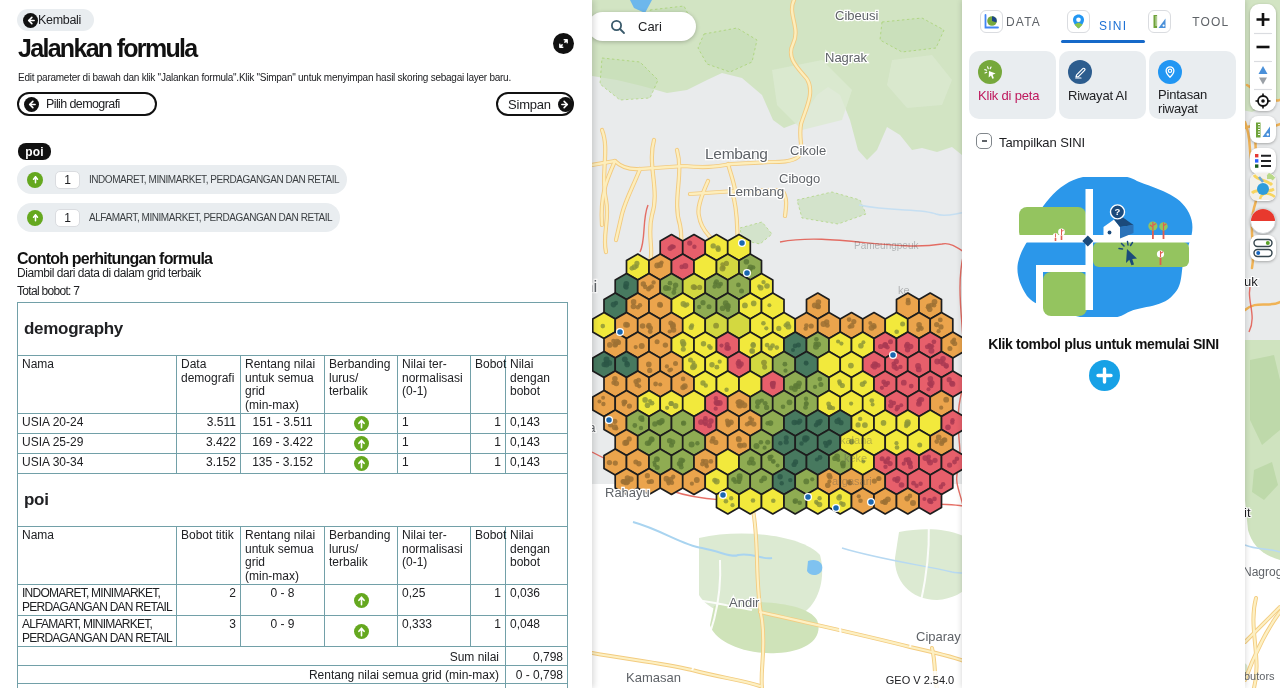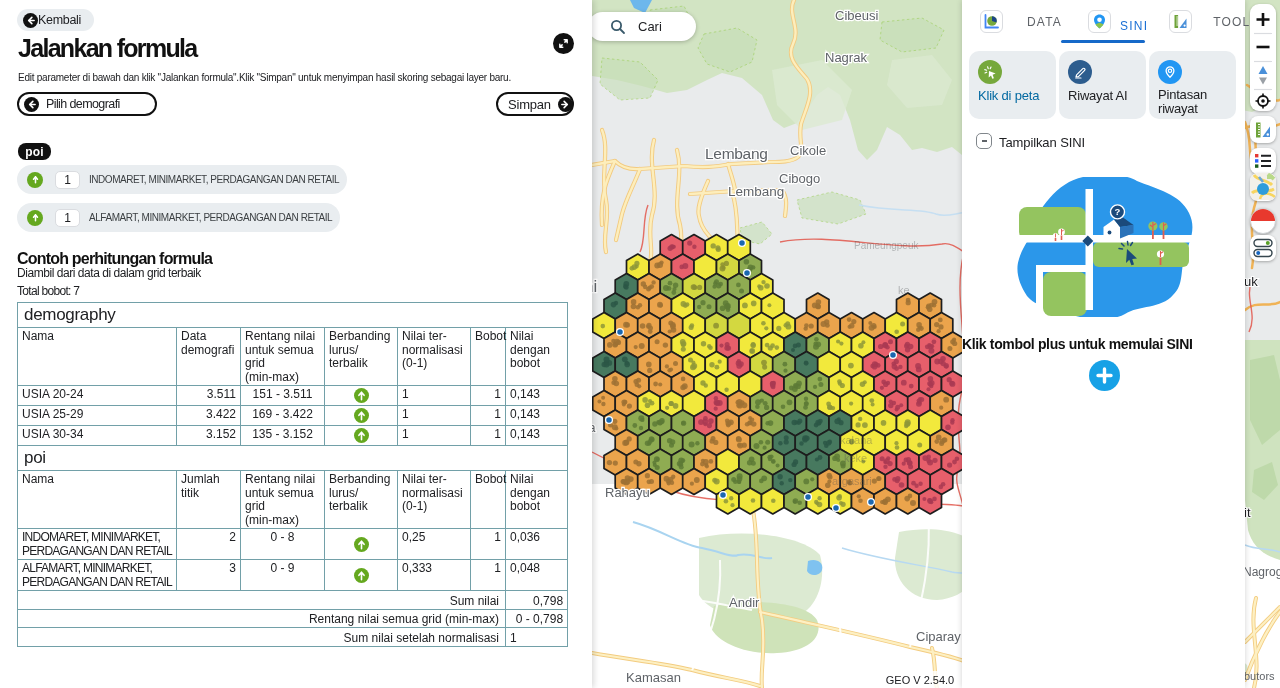--- a/index.html
+++ b/index.html
@@ -25,21 +25,21 @@
 #wrow2{top:203px;width:323px}
 .gcirc{width:16px;height:16px;border-radius:50%;background:#65a81f;display:inline-flex;align-items:center;justify-content:center;flex:none;margin-left:10px}
 .wbox{width:25px;height:18px;background:#fff;border:1px solid #dadce0;border-radius:5px;margin-left:12px;font-size:12px;color:#202124;display:inline-flex;align-items:center;justify-content:center}
 .wrow label{font-size:10px;color:#3c4043;margin-left:9px;letter-spacing:-.45px;white-space:nowrap}
 #contoh-h{position:absolute;left:17px;top:250px;font-size:16px;font-weight:bold;color:#111;letter-spacing:-.8px}
 #contoh-s{position:absolute;left:17px;top:266px;font-size:12px;color:#202124;letter-spacing:-.45px}
 #totb{position:absolute;left:17px;top:284px;font-size:12px;color:#202124;letter-spacing:-.7px}
 
 #ftab{position:absolute;left:17px;top:302px;width:550px;border-collapse:collapse;table-layout:fixed;font-size:12px;color:#202124}
 #ftab td,#ftab th{border:1px solid #72a0a8;padding:1px 4px;vertical-align:top;text-align:left;font-weight:normal}
-#ftab .sech{font-size:17px;font-weight:normal;letter-spacing:-.3px;padding:2px 6px;height:22px}
+#ftab .sech{font-size:17px;font-weight:bold;letter-spacing:-.3px;padding:16px 6px;height:22px}
 #ftab .hrow td{padding-top:2px;line-height:13.5px;height:55px}
 #ftab .drow td{height:20px}
 .num{text-align:right!important}
 .ctr{text-align:center!important}
 .garr{display:inline-block;width:15px;height:15px;border-radius:50%;background:#65a81f;position:relative;vertical-align:middle}
 td.icel{text-align:center!important;padding:1px 0!important;vertical-align:middle!important}
 .sumlab{text-align:right!important;padding-right:6px!important}
 .srow td{height:17px;padding-top:2.5px!important}
 .nmw{letter-spacing:-.75px}
 </style></head><body>
@@ -988,21 +988,21 @@
 
  <div style="position:absolute;left:18px;top:10px;display:flex;align-items:center">
   <div style="display:flex;align-items:center">
    <span style="width:23px;height:23px;border:1px solid #dadce0;border-radius:6px;background:#fff;display:inline-flex;align-items:center;justify-content:center">
     <svg width="17" height="17" viewBox="0 0 17 17">
               <path d="M2.5 2 V14.5 H15" stroke="#4285f4" stroke-width="1.8" fill="none" stroke-linecap="round"></path>
               <circle cx="9" cy="8" r="4.8" fill="#76a83c"></circle>
               <path d="M9 8 L9 3.2 A4.8 4.8 0 0 1 13.6 9.5 Z" fill="#1c4587"></path>
             </svg>
    </span>
-   <span style="font-size:12px;letter-spacing:1.2px;color:#5f6368;margin-left:24px">DATA</span>
+   <span style="font-size:12px;letter-spacing:1.2px;color:#5f6368;margin-left:3px">DATA</span>
   </div>
   <div style="display:flex;align-items:flex-end;margin-left:26px">
    <span style="width:23px;height:23px;border:1px solid #dadce0;border-radius:6px;background:#fff;display:inline-flex;align-items:center;justify-content:center">
     <svg width="17" height="17" viewBox="0 0 17 17">
               <path d="M8.5 1.6 C5.4 1.6 3 4 3 7 C3 11 8.5 15.4 8.5 15.4 C8.5 15.4 14 11 14 7 C14 4 11.6 1.6 8.5 1.6 Z" fill="#2196f3"></path>
               <path d="M4.5 11.5 C6 13.5 8.5 15.4 8.5 15.4 C8.5 15.4 11 13.5 12.5 11.5 L8.5 9.5 Z" fill="#8bc34a"></path>
               <circle cx="8.5" cy="6.8" r="2.3" fill="#fff"></circle>
             </svg>
    </span>
    <span style="font-size:12px;letter-spacing:1.2px;color:#1a6fd4;margin-left:9px">SINI</span>
@@ -1021,21 +1021,21 @@
  </div>
  <div style="position:absolute;left:99px;top:40px;width:84px;height:3px;background:#1669c9;border-radius:2px"></div>
 
  <div style="position:absolute;left:7px;top:51px;width:87px;height:68px;background:#e9edf0;border-radius:10px">
   <div style="position:absolute;left:9px;top:9px;width:24px;height:24px;border-radius:50%;background:#76a83c;display:flex;align-items:center;justify-content:center">
    <svg width="15" height="15" viewBox="0 0 15 15">
             <path d="M6 6 L12.6 8.6 L9.6 9.7 L10.9 13.2 L9.3 13.8 L8 10.4 L5.7 12.4 Z" fill="#fff"></path>
             <path d="M4.6 1.8 L5.2 3.6 M1.8 4.6 L3.6 5.2 M8 2 L7.2 3.7 M2 8 L3.7 7.2" stroke="#fff" stroke-width="1.2" stroke-linecap="round"></path>
           </svg>
   </div>
-  <div style="position:absolute;left:9px;top:37px;font-size:13px;color:#0369a1;letter-spacing:-.2px">Klik di peta</div>
+  <div style="position:absolute;left:9px;top:37px;font-size:13px;color:#be185d;letter-spacing:-.2px">Klik di peta</div>
  </div>
  <div style="position:absolute;left:187px;top:51px;width:87px;height:68px;background:#e9edf0;border-radius:10px">
   <div style="position:absolute;left:9px;top:9px;width:24px;height:24px;border-radius:50%;background:#2196f3;display:flex;align-items:center;justify-content:center">
    <svg width="14" height="14" viewBox="0 0 14 14">
             <path d="M7 1.8 C4.8 1.8 3.1 3.5 3.1 5.7 C3.1 8.5 7 12.2 7 12.2 C7 12.2 10.9 8.5 10.9 5.7 C10.9 3.5 9.2 1.8 7 1.8 Z" fill="none" stroke="#fff" stroke-width="1.3"></path>
             <circle cx="7" cy="5.8" r="1.7" fill="none" stroke="#fff" stroke-width="1.2"></circle>
           </svg>
   </div>
   <div style="position:absolute;left:9px;top:37px;font-size:13px;color:#202124;letter-spacing:-.2px;line-height:14px">Pintasan<br>riwayat</div>
  </div>
@@ -1083,21 +1083,21 @@
    <circle cx="44.5" cy="55" r="3.4" fill="#fff"></circle>
           <path d="M44.5 52 L44.5 58 M44.5 54.5 L46.8 53" stroke="#e05d50" stroke-width="1"></path>
    <circle cx="38.5" cy="58.5" r="2.6" fill="#fff"></circle>
           <path d="M38.5 56.5 L38.5 60.5" stroke="#e05d50" stroke-width="0.9"></path>
   </g>
   <g>
    <path d="M110 72 L120 81.5 L115.3 82 L117 87.5 L114.4 88.3 L112.3 82.8 L109 86 Z" fill="#1b4a7b"></path>
    <path d="M104.5 66.5 L107 69 M110.5 64.5 L111 68 M102 71.5 L105.5 72 M115.5 65.5 L113.5 68.5" stroke="#1b4a7b" stroke-width="1.5" stroke-linecap="round"></path>
   </g>
  </svg>
- <div style="position:absolute;left:0;top:336px;width:283px;text-align:left;font-size:14px;font-weight:bold;letter-spacing:-.35px;color:#111">Klik tombol plus untuk memulai SINI</div>
+ <div style="position:absolute;left:0;top:336px;width:283px;text-align:center;font-size:14px;font-weight:bold;letter-spacing:-.35px;color:#111">Klik tombol plus untuk memulai SINI</div>
  <div style="position:absolute;left:127px;top:360px;width:31px;height:31px;border-radius:50%;background:#17a1e6;display:flex;align-items:center;justify-content:center">
   <svg width="17" height="17" viewBox="0 0 17 17">
           <path d="M8.5 2 V15 M2 8.5 H15" stroke="#fff" stroke-width="3.4" stroke-linecap="round"></path>
         </svg>
  </div>
 </div>
 <div id="controls" style="position:absolute;left:1250px;top:0;width:26px;z-index:25">
  <div style="position:absolute;left:0;top:4px;width:26px;height:107px;background:#fff;border-radius:9px;box-shadow:0 1px 3px rgba(0,0,0,.3)">
   <svg width="26" height="107" viewBox="0 0 26 107">
    <path d="M13 9 V22 M6.5 15.5 H19.5" stroke="#111" stroke-width="2.6"></path>
@@ -1263,21 +1263,21 @@
                 </svg></span></td>
             <td>1</td>
             <td class="num">1</td>
             <td>0,143</td>
           </tr>
   <tr>
             <td colspan="7" class="sech">poi</td>
           </tr>
   <tr class="hrow">
             <td>Nama</td>
-            <td>Jumlah titik</td>
+            <td>Bobot titik</td>
             <td>Rentang nilai untuk semua grid<br>(min-max)</td>
             <td>Berbanding lurus/<br>terbalik</td>
             <td>Nilai ter-normalisasi (0-1)</td>
             <td>Bobot</td>
             <td>Nilai dengan bobot</td>
           </tr>
   <tr>
             <td class="nmw">INDOMARET, MINIMARKET, PERDAGANGAN DAN RETAIL</td>
             <td class="num">2</td>
             <td class="ctr">0 - 8</td>

